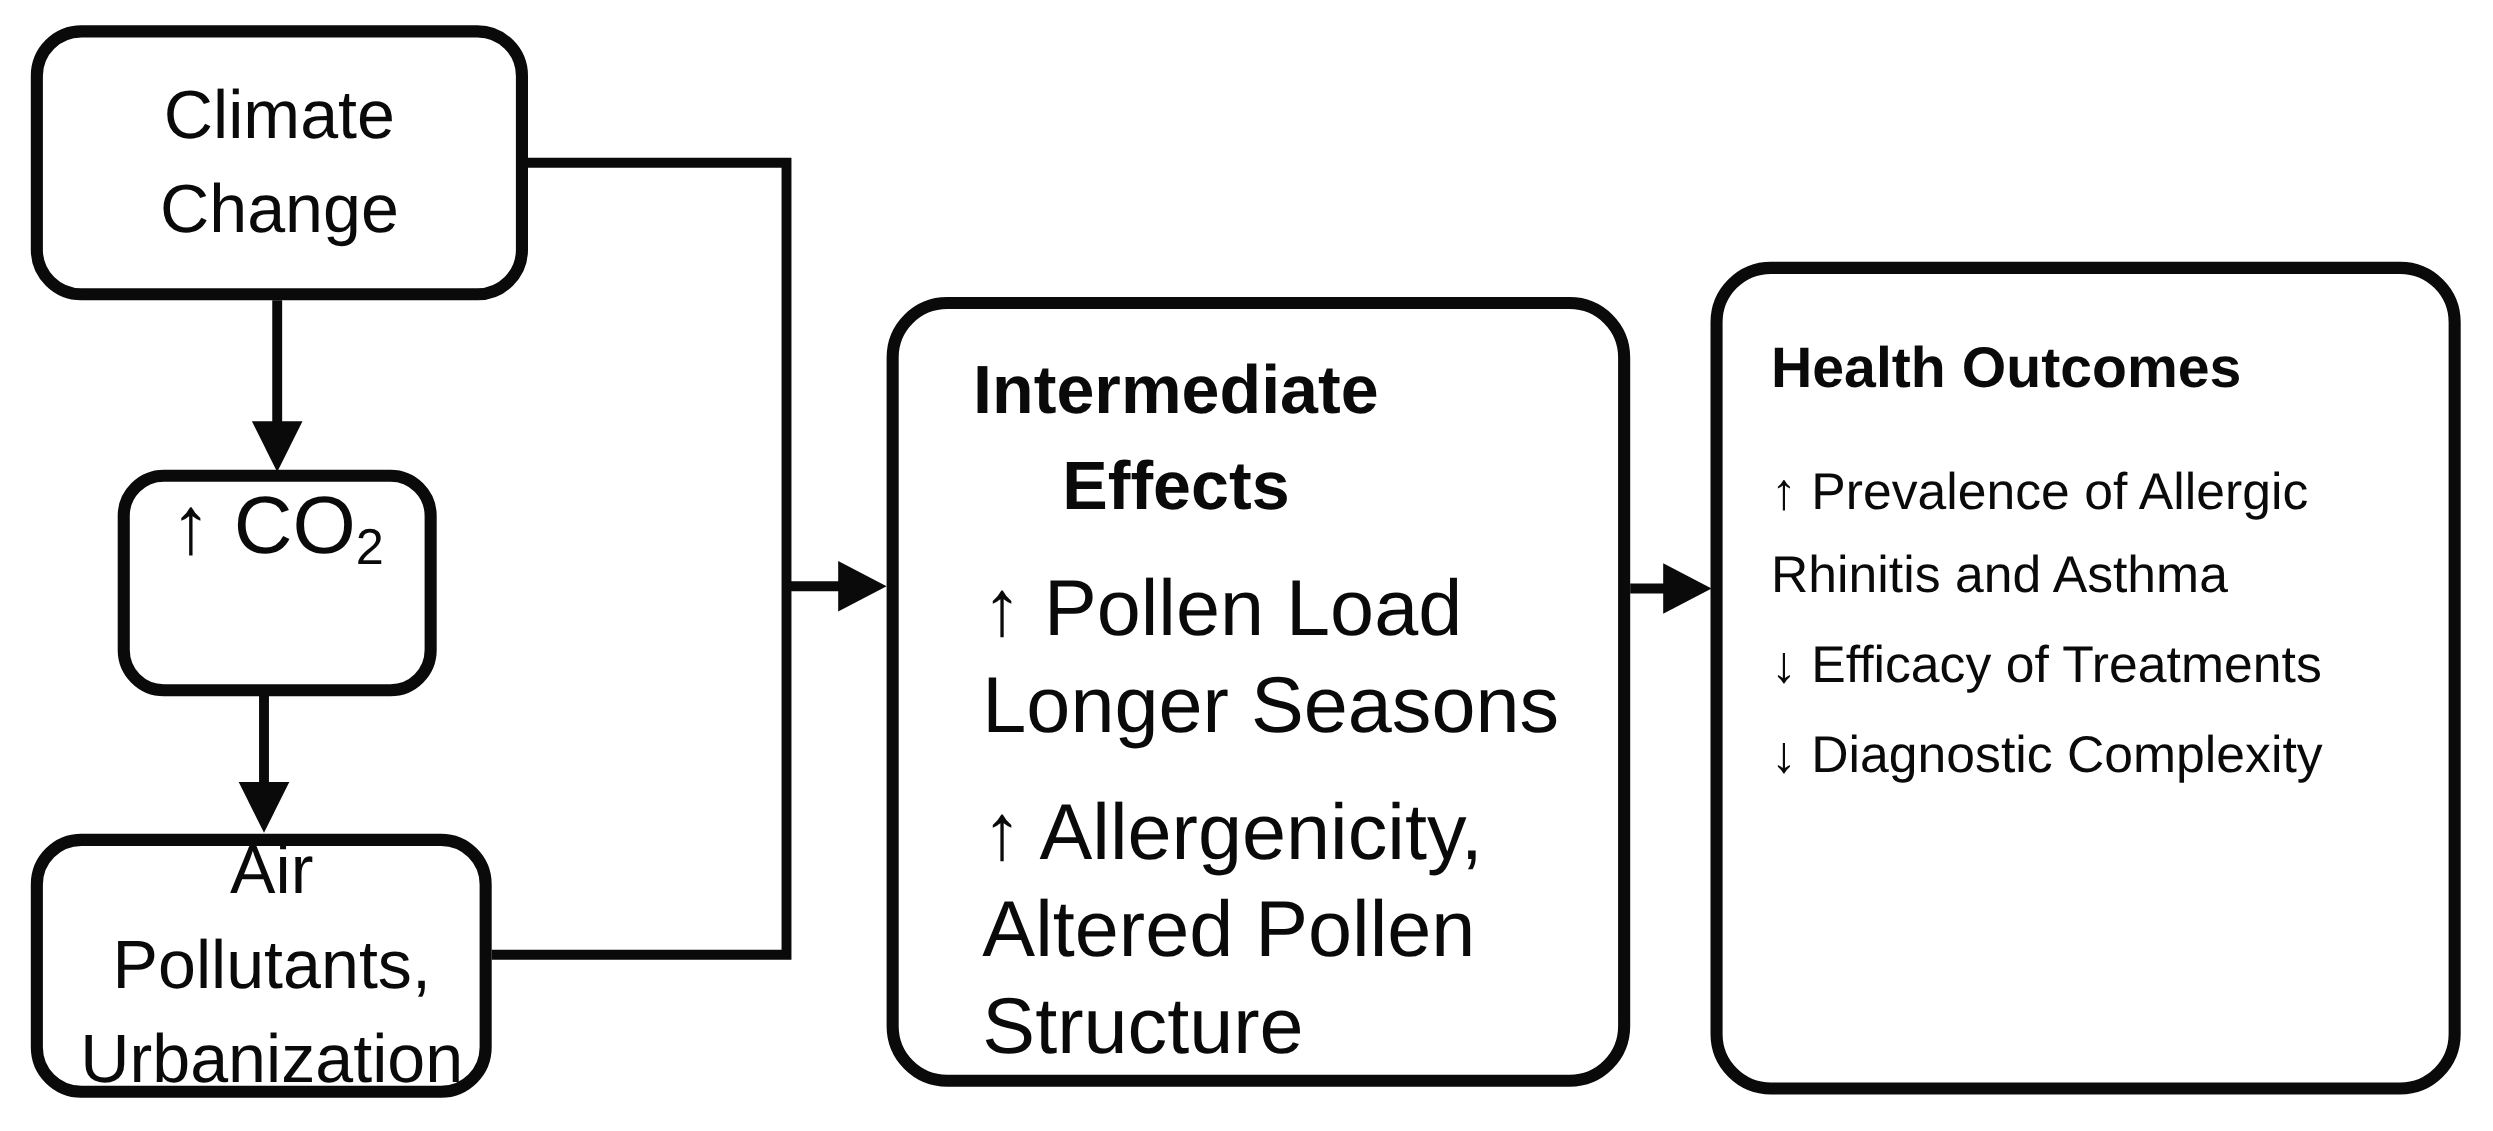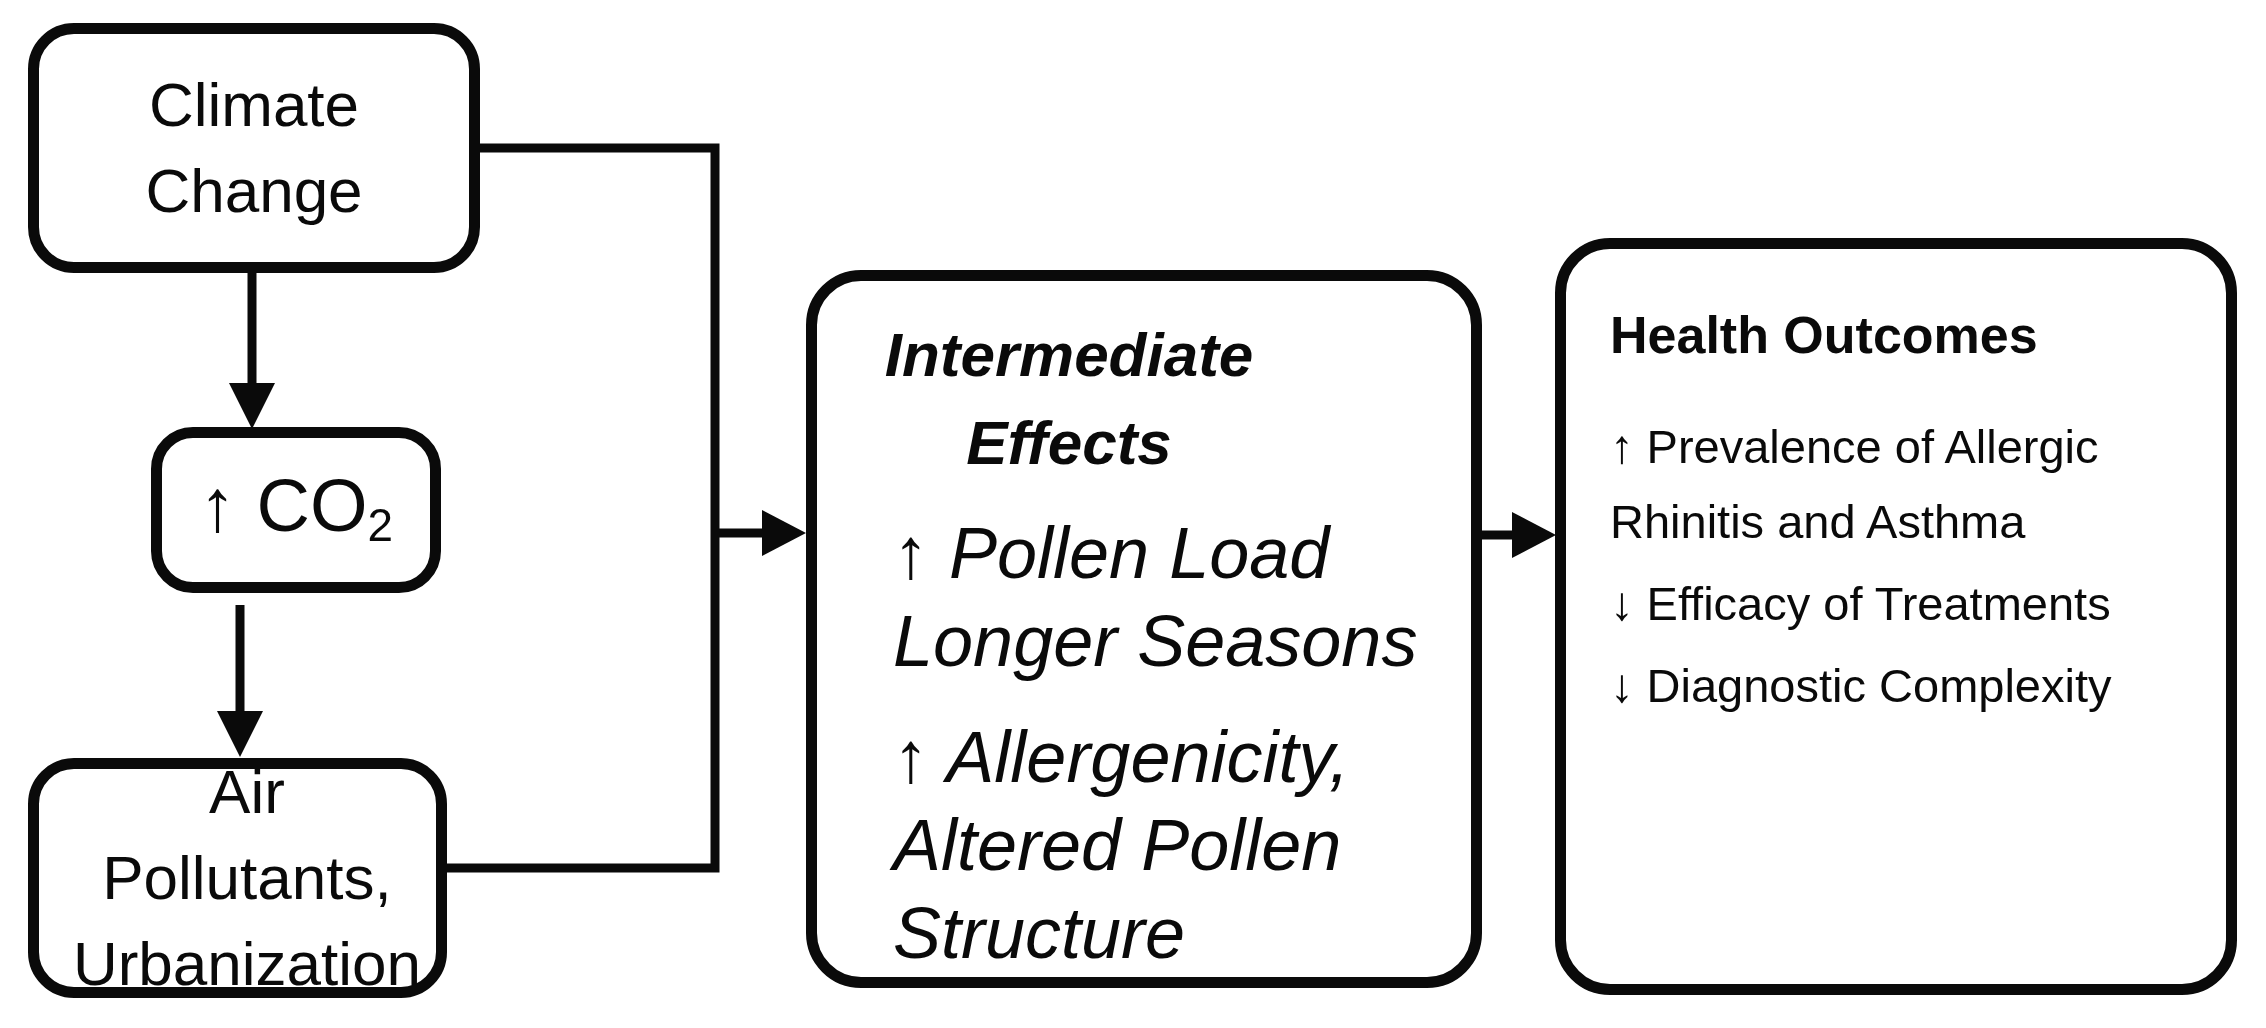--- a/index.html
+++ b/index.html
@@ -31,25 +31,24 @@
   }
   .box-climate {
     left: 28px; top: 23px;
     width: 452px; height: 250px;
     border-radius: 46px;
     display: flex; align-items: center; justify-content: center;
     text-align: center;
   }
   .box-co2 {
     left: 107px; top: 427px;
-    width: 290px; height: 166px;
+    width: 290px; height: 206px;
     border-radius: 42px;
-    display: flex; align-items: center; justify-content: center;
+    display: flex; align-items: flex-start; justify-content: center;
     text-align: center;
-    margin-left: 44px;
   }
   .box-air {
     left: 28px; top: 758px;
     width: 419px; height: 240px;
     border-radius: 46px;
     display: flex; align-items: center; justify-content: center;
     text-align: center;
     padding-left: 19px;
   }
   .driver-label {
@@ -64,21 +63,20 @@
   }
   .co2-sub {
     font-size: 0.62em;
     position: relative;
     top: 0.22em;
   }
   .box-intermediate {
     left: 806px; top: 270px;
     width: 676px; height: 718px;
     border-radius: 55px;
-    font-style: italic;
   }
   .box-health {
     left: 1555px; top: 238px;
     width: 682px; height: 757px;
     border-radius: 55px;
   }
   .mid-title {
     margin-top: 30px;
     padding-right: 150px;
     text-align: center;

